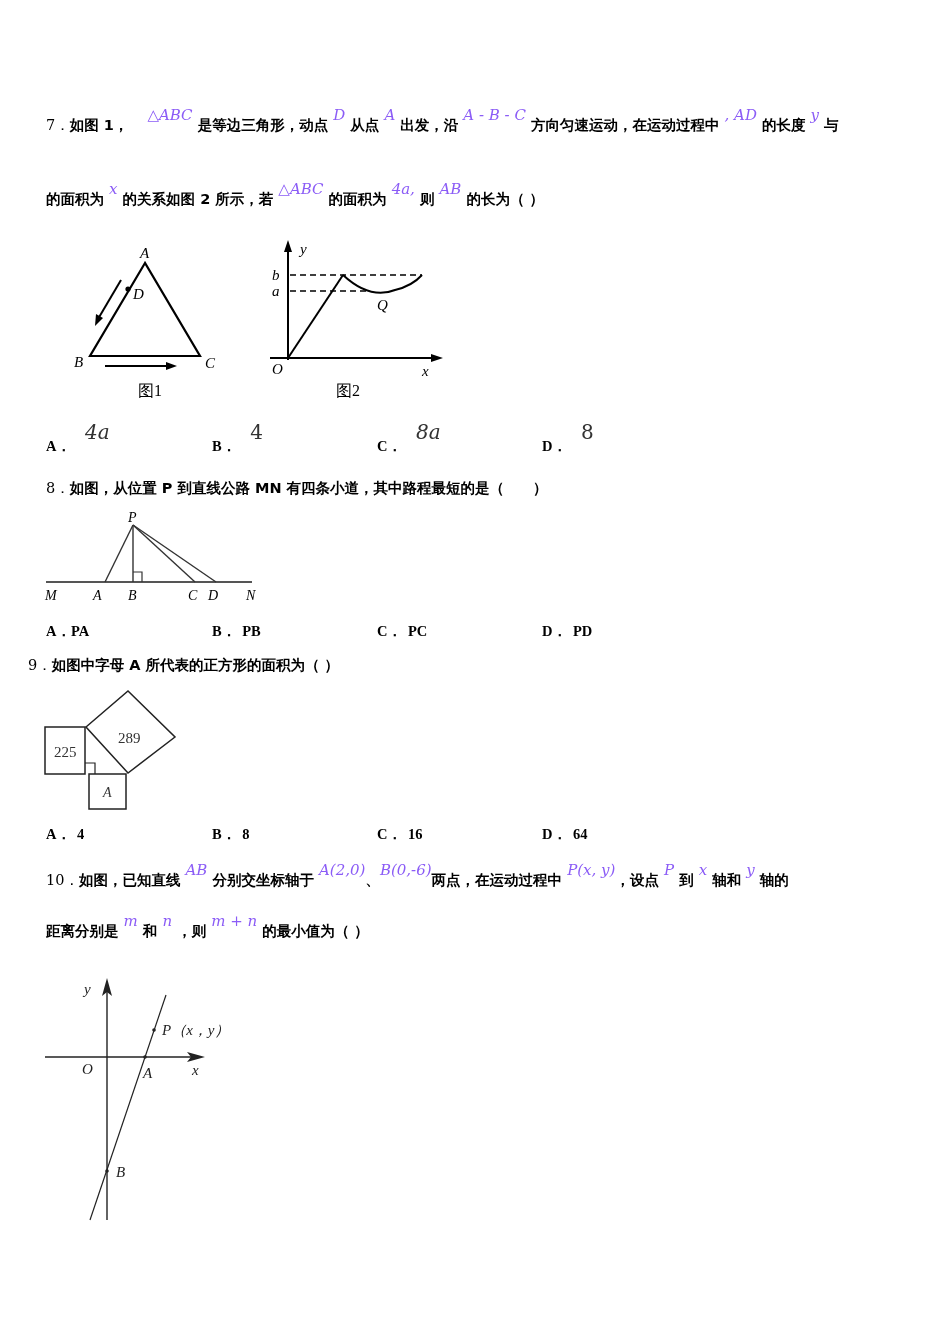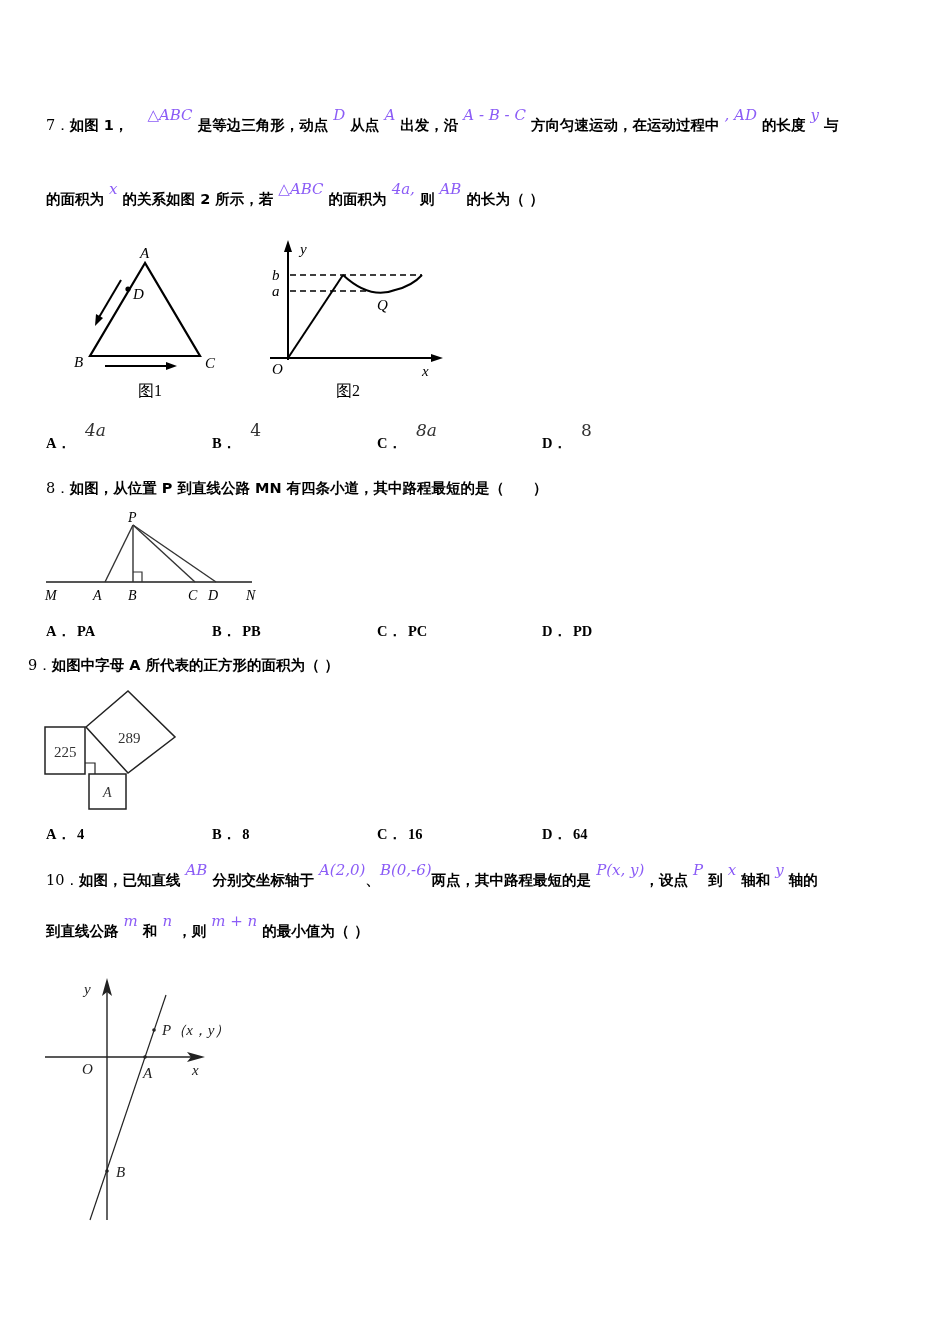--- a/index.html
+++ b/index.html
@@ -3,21 +3,21 @@
 <meta charset="utf-8">
 <style>
   html, body { margin: 0; padding: 0; background: #ffffff; }
   body { width: 950px; height: 1344px; position: relative; overflow: hidden;
          font-family: "DejaVu Sans", sans-serif; color: #000; }
   .abs { position: absolute; white-space: nowrap; }
   .q { font-size: 14.5px; font-weight: bold; }
   .qnum { font-weight: normal; font-family: "DejaVu Serif", serif; }
   .m { font-family: "DejaVu Serif", serif; font-style: italic; font-weight: normal; font-size: 15px; color: #8b5cf6; position: relative; top: -10px; }
   .opt { font-size: 14.5px; font-weight: bold; font-family: "Liberation Serif", serif; }
-  .optm { font-family: "DejaVu Serif", serif; font-weight: normal; font-size: 17px; color: #333; position: relative; top: -12px; margin-left: 14px; }
+  .optm { font-family: "DejaVu Serif", serif; font-weight: normal; font-size: 20px; color: #333; position: relative; top: -12px; margin-left: 14px; }
   .optm i { font-style: italic; }
   svg text { font-family: "Liberation Serif", serif; }
 </style>
 </head>
 <body>
 
 <div class="abs q" style="left:46px; top:116px;">
   <span class="qnum">7．</span><span>如图 1，</span>
   <span class="m" style="margin-left:14px;">△ABC</span>
   <span>是等边三角形，动点</span>
@@ -95,21 +95,21 @@
   <polyline points="93,62 102,62 102,72" fill="none" stroke="#333" stroke-width="1.2"></polyline>
   <text x="88" y="12" font-size="14" font-style="italic">P</text>
   <text x="5" y="90" font-size="14" font-style="italic">M</text>
   <text x="53" y="90" font-size="14" font-style="italic">A</text>
   <text x="88" y="90" font-size="14" font-style="italic">B</text>
   <text x="148" y="90" font-size="14" font-style="italic">C</text>
   <text x="168" y="90" font-size="14" font-style="italic">D</text>
   <text x="206" y="90" font-size="14" font-style="italic">N</text>
 </svg>
 
-<div class="abs opt" style="left:46px; top:622px;"><span>A．</span><span style="margin-left:6px;">PA</span></div>
+<div class="abs opt" style="left:46px; top:622px;"><span>A．</span><span style="">PA</span></div>
 <div class="abs opt" style="left:212px; top:622px;"><span>B．</span><span style="margin-left:6px;">PB</span></div>
 <div class="abs opt" style="left:377px; top:622px;"><span>C．</span><span style="margin-left:6px;">PC</span></div>
 <div class="abs opt" style="left:542px; top:622px;"><span>D．</span><span style="margin-left:6px;">PD</span></div>
 
 <div class="abs q" style="left:28px; top:656px;">
   <span class="qnum">9．</span><span>如图中字母 A 所代表的正方形的面积为（ ）</span>
 </div>
 
 <svg class="abs" style="left:40px; top:685px;" width="150" height="130">
   <rect x="5" y="42" width="40" height="47" fill="none" stroke="#222" stroke-width="1.5"></rect>
@@ -123,32 +123,32 @@
 
 <div class="abs opt" style="left:46px; top:825px;"><span>A．</span><span style="margin-left:6px;">4</span></div>
 <div class="abs opt" style="left:212px; top:825px;"><span>B．</span><span style="margin-left:6px;">8</span></div>
 <div class="abs opt" style="left:377px; top:825px;"><span>C．</span><span style="margin-left:6px;">16</span></div>
 <div class="abs opt" style="left:542px; top:825px;"><span>D．</span><span style="margin-left:6px;">64</span></div>
 
 <div class="abs q" style="left:46px; top:871px;">
   <span class="qnum">10．</span><span>如图，已知直线</span>
   <span class="m">AB</span>
   <span>分别交坐标轴于</span>
-  <span class="m">A(2,0)</span><span>、</span><span class="m">B(0,-6)</span><span>两点，其中路程最短的是</span>
+  <span class="m">A(2,0)</span><span>、</span><span class="m">B(0,-6)</span><span>两点，在运动过程中</span>
   <span class="m">P(x, y)</span><span>，设点</span>
   <span class="m">P</span>
   <span>到</span>
   <span class="m">x</span>
   <span>轴和</span>
   <span class="m">y</span>
   <span>轴的</span>
 </div>
 
 <div class="abs q" style="left:46px; top:922px;">
-  <span>到直线公路</span>
+  <span>距离分别是</span>
   <span class="m">m</span>
   <span>和</span>
   <span class="m">n</span>
   <span>，则</span>
   <span class="m">m + n</span>
   <span>的最小值为（ ）</span>
 </div>
 
 <svg class="abs" style="left:40px; top:970px;" width="220" height="260">
   <line x1="67" y1="250" x2="67" y2="18" stroke="#222" stroke-width="1.4"></line>

